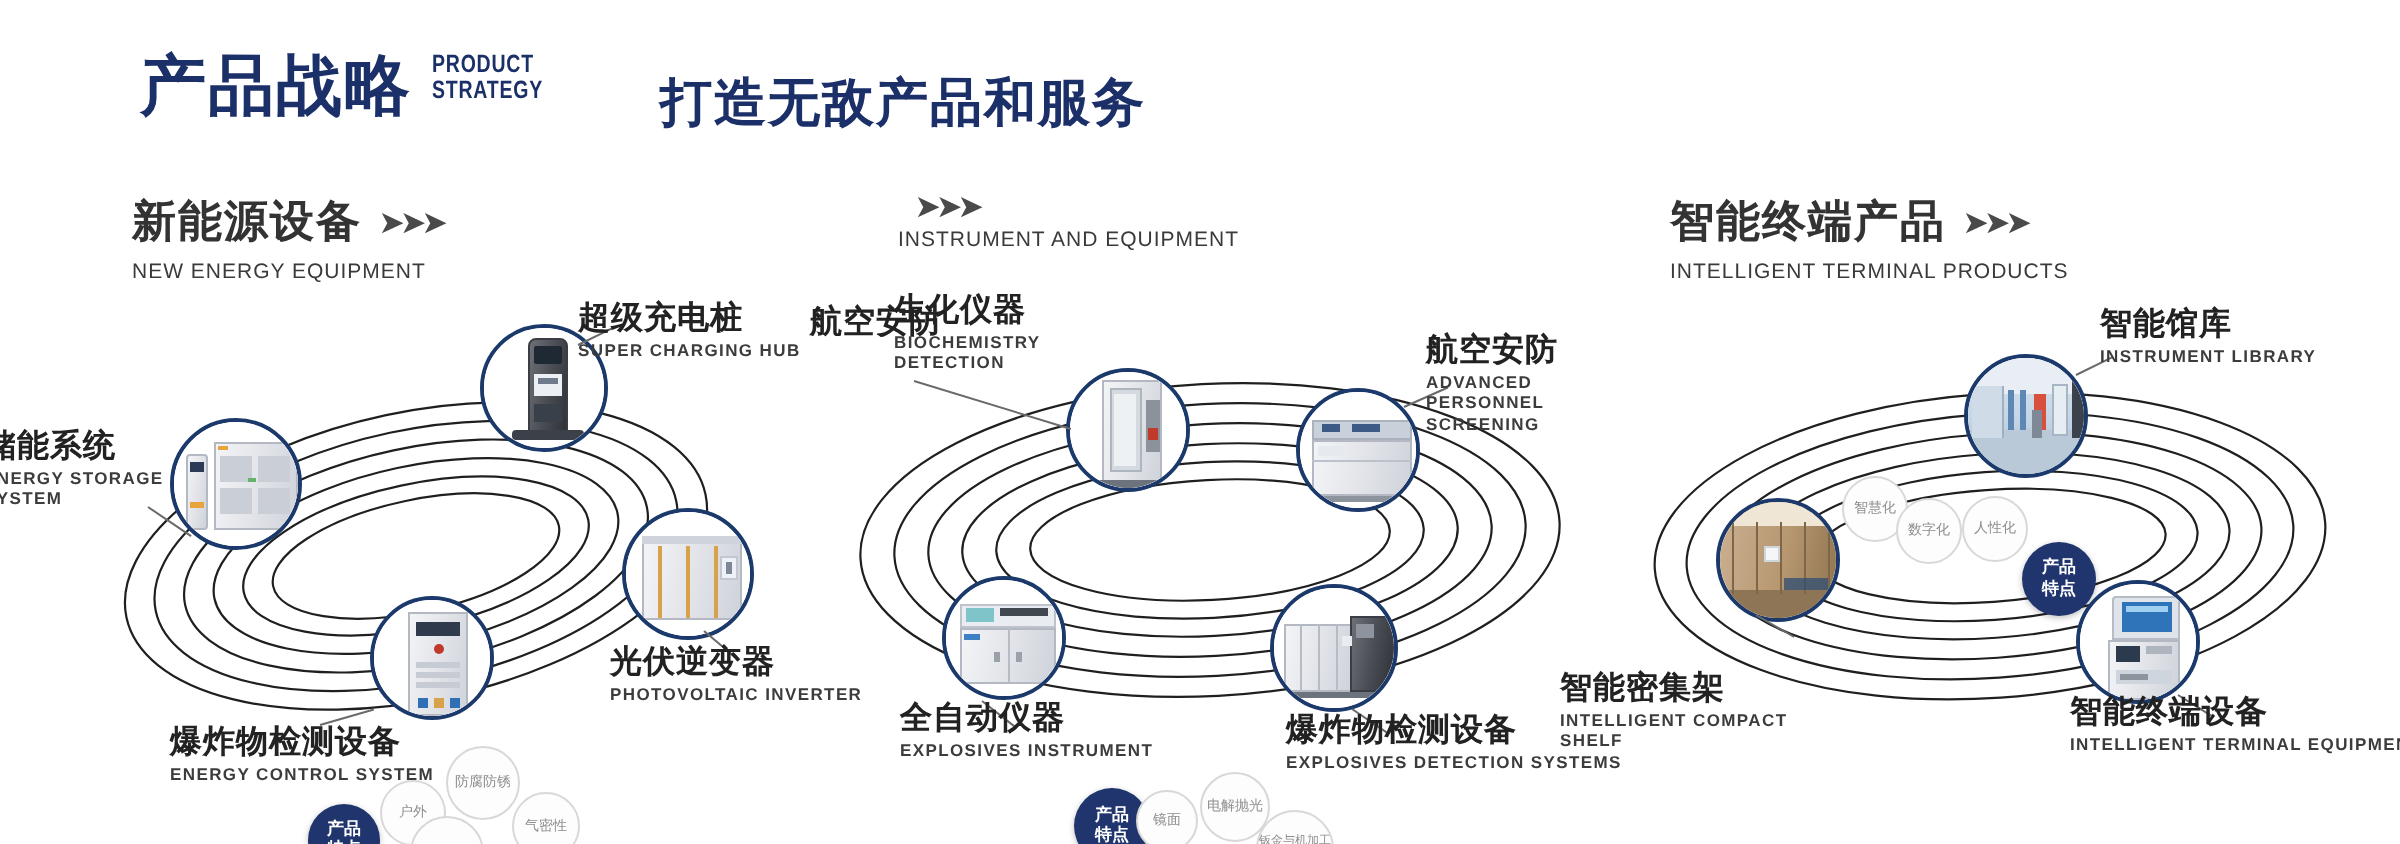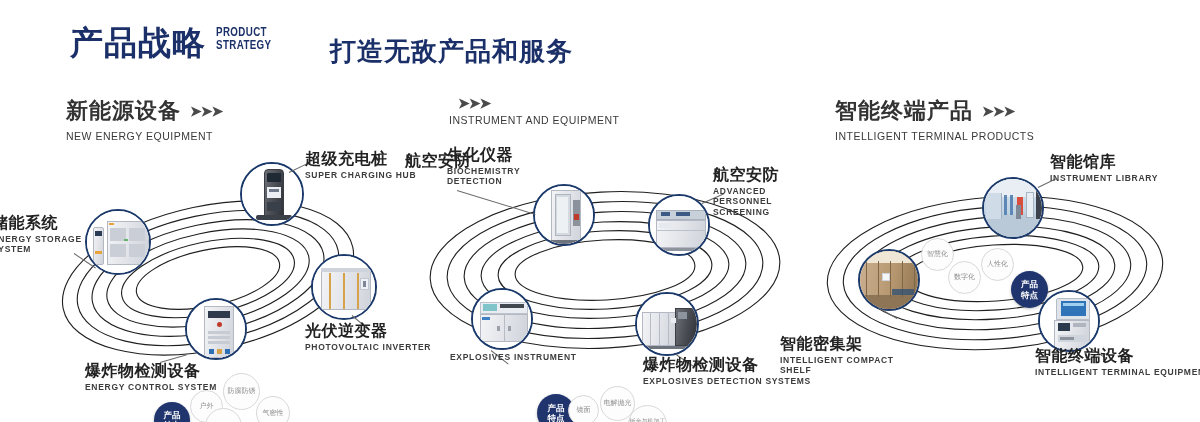--- a/index.html
+++ b/index.html
@@ -183,21 +183,21 @@
     <div class="photo" style="background:#ffffff;">
       <div class="dev cabD" style="left:22px; top:5px; width:20px; height:48px; border-radius:4px 4px 1px 1px;"></div>
       <div class="dev" style="left:25px; top:9px; width:14px; height:9px; background:#1f2933; border-radius:1px;"></div>
       <div class="dev" style="left:25px; top:23px; width:14px; height:11px; background:#eceff3;"></div>
       <div class="dev" style="left:27px; top:25px; width:10px; height:3px; background:#6f7b8a;"></div>
       <div class="dev" style="left:25px; top:38px; width:14px; height:9px; background:#3a4049;"></div>
       <div class="dev" style="left:14px; top:51px; width:36px; height:5px; background:#3c4149; border-radius:2px;"></div>
     </div>
   </div>
   <div class="leader" style="left:289px; top:22px; width:22px; transform:rotate(-26deg);"></div>
-  <div class="label" style="left:305px; top:0px;">
+  <div class="label" style="left:289px; top:0px;">
     <div class="cn">超级充电桩</div>
     <div class="en">SUPER CHARGING HUB</div>
   </div>
 
   <div class="node" style="left:311px; top:104px; width:66px; height:66px;">
     <div class="photo" style="background:#ffffff;">
       <div class="dev cab" style="left:8px; top:12px; width:50px; height:42px;"></div>
       <div class="dev" style="left:8px; top:12px; width:50px; height:4px; background:#cfd4dc;"></div>
       <div class="dev" style="left:16px; top:17px; width:2px; height:36px; background:#d8a24a;"></div>
       <div class="dev" style="left:30px; top:17px; width:2px; height:36px; background:#d8a24a;"></div>
@@ -297,20 +297,21 @@
       <div class="dev" style="left:27px; top:14px; width:24px; height:4px; background:#42484f;"></div>
       <div class="dev cab" style="left:7px; top:24px; width:48px; height:28px;"></div>
       <div class="dev" style="left:31px; top:24px; width:1px; height:28px; background:#b6bcc5;"></div>
       <div class="dev" style="left:24px; top:36px; width:3px; height:5px; background:#9aa1aa;"></div>
       <div class="dev" style="left:35px; top:36px; width:3px; height:5px; background:#9aa1aa;"></div>
       <div class="dev" style="left:9px; top:27px; width:8px; height:3px; background:#3f7fc4;"></div>
     </div>
   </div>
   <div class="leader" style="left:96px; top:200px; width:22px; transform:rotate(38deg);"></div>
   <div class="label" style="left:55px; top:200px;">
+    <div class="cn">全自动仪器</div>
     <div class="en">EXPLOSIVES INSTRUMENT</div>
   </div>
 
   <div class="node" style="left:240px; top:142px; width:64px; height:64px;">
     <div class="photo" style="background:#ffffff;">
       <div class="dev cab" style="left:5px; top:18px; width:34px; height:34px;"></div>
       <div class="dev" style="left:13px; top:18px; width:1px; height:34px; background:#b6bcc5;"></div>
       <div class="dev" style="left:22px; top:18px; width:1px; height:34px; background:#b6bcc5;"></div>
       <div class="dev" style="left:31px; top:18px; width:1px; height:34px; background:#b6bcc5;"></div>
       <div class="dev cabD" style="left:38px; top:14px; width:22px; height:38px;"></div>
@@ -333,21 +334,21 @@
       <ellipse cx="205" cy="118" rx="168" ry="76" transform="rotate(-4 205 118)"></ellipse>
       <ellipse cx="205" cy="118" rx="152" ry="66" transform="rotate(-4 205 118)"></ellipse>
       <ellipse cx="205" cy="118" rx="136" ry="56" transform="rotate(-4 205 118)"></ellipse>
       <ellipse cx="205" cy="118" rx="120" ry="46" transform="rotate(-4 205 118)"></ellipse>
       <ellipse cx="205" cy="118" rx="104" ry="37" transform="rotate(-4 205 118)"></ellipse>
       <ellipse cx="205" cy="118" rx="88" ry="28" transform="rotate(-4 205 118)"></ellipse>
     </g>
   </svg>
 
   <div class="feat" style="left:131px; top:83px; width:33px; height:33px;">智慧化</div>
-  <div class="feat" style="left:158px; top:106px; width:33px; height:33px;text-align:center;">数字化</div>
+  <div class="feat" style="left:158px; top:94px; width:33px; height:33px;text-align:center;">数字化</div>
   <div class="feat" style="left:191px; top:93px; width:33px; height:33px;">人性化</div>
   <div class="feat core" style="left:221px; top:116px; width:37px; height:37px; flex-direction:column;">
     <span>产品</span>
     <span>特点</span>
   </div>
 
   <div class="node" style="left:192px; top:22px; width:62px; height:62px;">
     <div class="photo room">
       <div class="dev" style="left:0px; top:0px; width:62px; height:18px; background:#e8eef4;"></div>
       <div class="dev" style="left:0px; top:36px; width:62px; height:26px; background:#b9c9d8;"></div>

